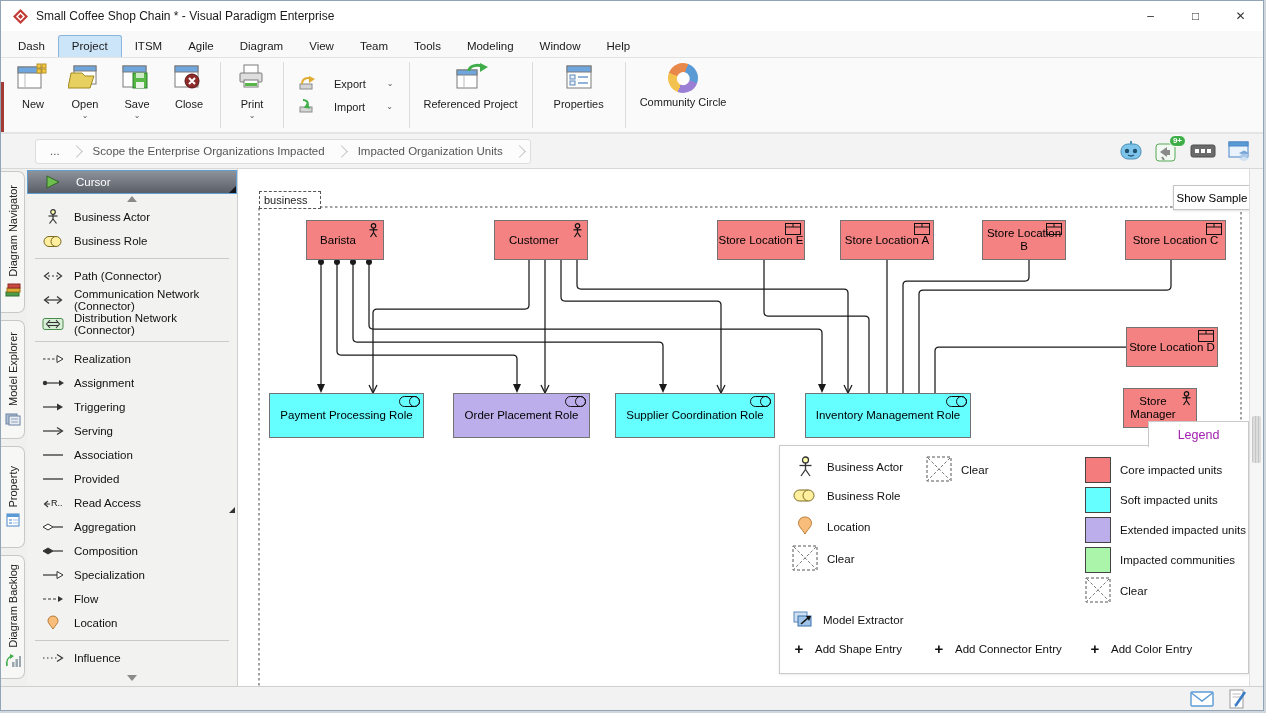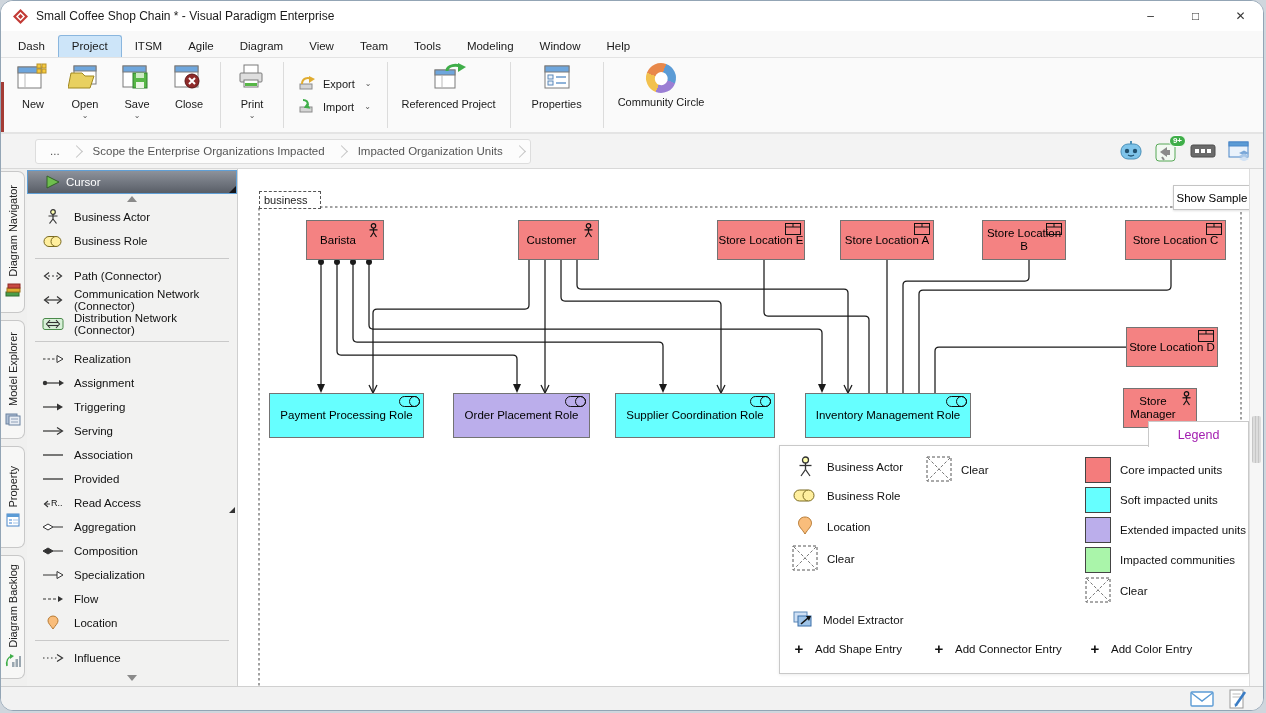--- a/index.html
+++ b/index.html
@@ -1,38 +1,38 @@
 <!DOCTYPE html>
 <html><head>
 <meta charset="utf-8">
 <style>
   html,body{margin:0;padding:0;background:#cfd6dd;font-family:"Liberation Sans",sans-serif;}
   #app{position:relative;width:1264px;height:711px;background:#fff;border:1px solid #93a5b5;
-       border-radius:13px;overflow:hidden;box-sizing:border-box;}
+       border-radius:0;overflow:hidden;box-sizing:border-box;}
   
   .titlebar{height:30px;display:flex;align-items:center;background:#fff;}
   .titlebar .logo{margin:0 8px 0 12px;display:flex;}
   .titlebar .title{font-size:12px;color:#1a1a1a;}
   .win-controls{margin-left:auto;display:flex;height:30px;}
   .win-btn{width:45px;height:30px;display:flex;align-items:center;justify-content:center;
            font-size:12px;color:#333;cursor:default;}
   
   .menubar{height:26px;display:flex;align-items:flex-end;background:#f9f9f9;border-bottom:1px solid #e3e3e3;padding-left:4px;}
   .menu-item{padding:4px 13px 5px;font-size:11.5px;color:#1a1a1a;}
   .menu-item.active{background:#cde5f9;border:1px solid #8ab6de;border-bottom:none;border-radius:3px 3px 0 0;}
   
   .toolbar{height:74px;background:#fafafa;border-bottom:2px solid #e4e4e4;display:flex;align-items:stretch;padding-left:6px;position:relative;}
   .accent-strip{position:absolute;left:0;top:24px;width:3px;height:50px;background:#a33b35;}
   .tb-sep{width:1px;background:#dcdcdc;margin:4px 5px;}
   .tb-btn{display:flex;flex-direction:column;align-items:center;justify-content:flex-start;
           padding:5px 9px 2px;font-size:11px;color:#1a1a1a;}
   .tb-btn .cap{margin-top:3px;text-align:center;line-height:1.15;}
   .tb-btn .chev{font-size:8px;color:#555;line-height:6px;margin-top:2px;}
   .tb-col{display:flex;flex-direction:column;justify-content:center;gap:6px;padding:0 10px;}
-  .tb-row{display:flex;align-items:center;gap:6px;font-size:11px;color:#1a1a1a;}
+  .tb-row{display:flex;align-items:center;gap:17px;font-size:11px;color:#1a1a1a;}
   .tb-row .chev{font-size:8px;color:#555;margin-left:4px;}
   .cc-icon{width:30px;height:30px;border-radius:50%;
            background:conic-gradient(#5b9bd5 0 25%,#9b7fd4 25% 50%,#f2c14e 50% 75%,#e8884a 75% 100%);
            display:flex;align-items:center;justify-content:center;transform:rotate(20deg);}
   .cc-icon span{width:13px;height:13px;background:#fff;border-radius:50%;}
   
   .pathbar{height:34px;background:#f3f3f3;border-bottom:1px solid #d8d8d8;display:flex;align-items:center;padding:0 12px 0 34px;}
   .crumbs{display:flex;align-items:center;height:23px;background:#fcfcfc;border:1px solid #ddd;border-radius:3px;padding:0 4px;}
   .crumb{font-size:11.5px;color:#555;padding:0 10px;white-space:nowrap;}
   .crumb-sep{width:8px;height:8px;border-top:1px solid #c4c4c4;border-right:1px solid #c4c4c4;transform:rotate(45deg);margin:0 2px;}
@@ -44,21 +44,21 @@
   .main{display:flex;height:517px;}
   
   .tabstrip{width:26px;display:flex;flex-direction:column;background:#f0f0ef;align-items:flex-start;padding-top:2px;}
   .vtab{width:24px;border:1px solid #c8c8c8;border-left:none;border-radius:0 7px 7px 0;background:#f7f7f6;
         display:flex;flex-direction:column;align-items:center;justify-content:center;margin-bottom:7px;box-sizing:border-box;}
   .vtab .vlabel{writing-mode:vertical-rl;transform:rotate(180deg);font-size:11px;color:#222;margin:8px 0 4px;}
   .vtab .vicon{margin:2px 0 6px;}
   
   .palette{width:211px;background:#f2f2f1;border-right:1px solid #cfcfcf;display:flex;flex-direction:column;padding-top:2px;box-sizing:border-box;}
   .cursor-row{position:relative;height:22px;margin:0 1px;background:linear-gradient(#8d929b,#595e67);
-              outline:1px solid #5f9fd6;display:flex;align-items:center;padding-left:12px;color:#fff;font-size:11.5px;}
+              outline:1px solid #5f9fd6;display:flex;align-items:center;gap:10px;padding-left:12px;color:#fff;font-size:11.5px;}
   .cursor-row::after{content:"";position:absolute;right:0;bottom:0;border-style:solid;border-width:0 0 7px 7px;
               border-color:transparent transparent #15161a transparent;}
   .pal-scroll{height:12px;display:flex;align-items:center;justify-content:center;}
   .tri-up{width:0;height:0;border-left:5px solid transparent;border-right:5px solid transparent;border-bottom:6px solid #8a8a8a;}
   .tri-down{width:0;height:0;border-left:5px solid transparent;border-right:5px solid transparent;border-top:6px solid #8a8a8a;}
   .pal-item{position:relative;height:24px;display:flex;align-items:center;gap:8px;padding-left:13px;font-size:11.5px;color:#111;}
   .pal-item .picon{width:26px;display:flex;justify-content:center;flex:0 0 26px;}
   .pal-item.submenu::after{content:"";position:absolute;right:2px;bottom:2px;border-style:solid;border-width:0 0 6px 6px;
               border-color:transparent transparent #333 transparent;}
   .pal-sep{height:1px;background:#c9c9c9;margin:5px 8px;}
@@ -599,21 +599,21 @@
               <g stroke="#111" fill="none" stroke-width="1.2">
                 <circle cx="6.5" cy="2.8" r="2.2"></circle>
                 <line x1="6.5" y1="5" x2="6.5" y2="9.5"></line>
                 <line x1="2.5" y1="6.8" x2="10.5" y2="6.8"></line>
                 <line x1="6.5" y1="9.5" x2="3.5" y2="14"></line>
                 <line x1="6.5" y1="9.5" x2="9.5" y2="14"></line>
               </g>
             </svg>
           </span>
       </div>
-      <div class="node n-red actor" style="left:280px;top:51px;width:81px;height:40px">
+      <div class="node n-red actor" style="left:256px;top:51px;width:94px;height:40px">
         <span>Customer</span>
         <span class="corner">
             <svg width="13" height="16">
               <g stroke="#111" fill="none" stroke-width="1.2">
                 <circle cx="6.5" cy="2.8" r="2.2"></circle>
                 <line x1="6.5" y1="5" x2="6.5" y2="9.5"></line>
                 <line x1="2.5" y1="6.8" x2="10.5" y2="6.8"></line>
                 <line x1="6.5" y1="9.5" x2="3.5" y2="14"></line>
                 <line x1="6.5" y1="9.5" x2="9.5" y2="14"></line>
               </g>

